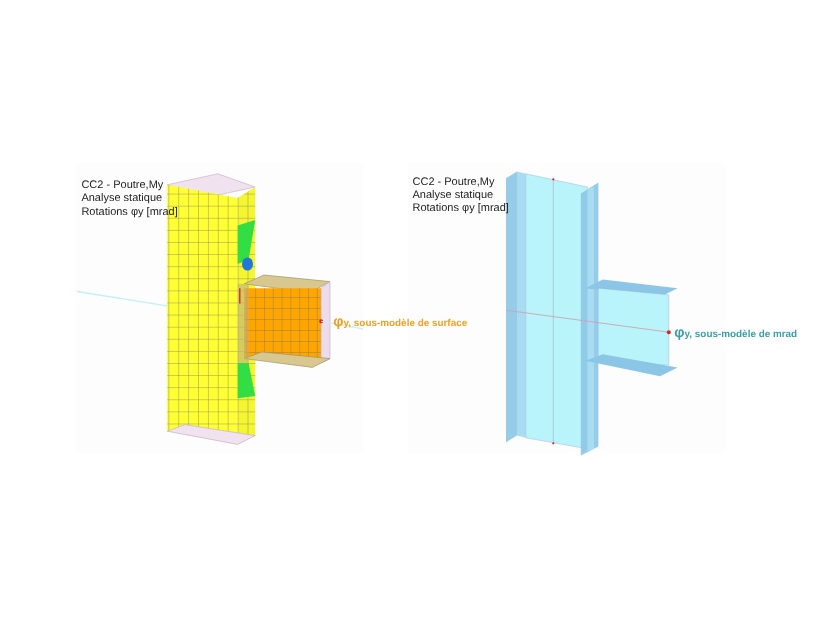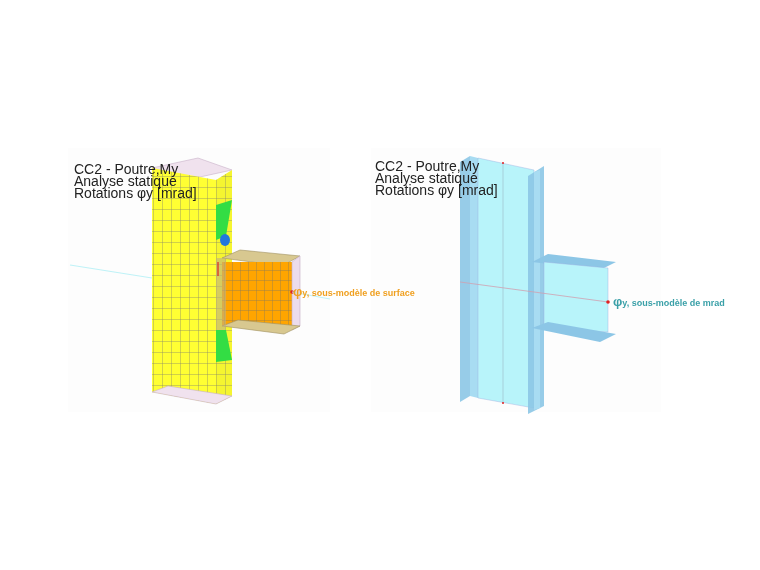--- a/index.html
+++ b/index.html
@@ -1,20 +1,20 @@
 <!DOCTYPE html>
 <html><head>
 <meta charset="utf-8">
 <style>
   html,body{margin:0;padding:0;background:#ffffff;}
   body{width:760px;height:570px;position:relative;overflow:hidden;font-family:"Liberation Sans",sans-serif;}
   .panel{position:absolute;background:#fdfdfd;}
   #panel-left{left:68px;top:148px;width:262px;height:264px;}
   #panel-right{left:371px;top:148px;width:290px;height:264px;}
-  .caption{position:absolute;font-size:14px;line-height:12px;color:#222;}
+  .caption{position:absolute;font-size:10px;line-height:12px;color:#222;}
   .caption div{white-space:nowrap;}
   .callout{position:absolute;font-weight:bold;font-size:9px;white-space:nowrap;}
   .callout .phi{font-size:13px;}
   svg{position:absolute;left:0;top:0;}
 </style>
 </head>
 <body>
 
 <div class="panel" id="panel-left"></div>
 <div class="panel" id="panel-right"></div>
@@ -88,18 +88,18 @@
   <div>CC2 - Poutre,My</div>
   <div>Analyse statique</div>
   <div>Rotations φy [mrad]</div>
 </div>
 <div class="caption" style="left:375px;top:160px;">
   <div>CC2 - Poutre,My</div>
   <div>Analyse statique</div>
   <div>Rotations φy [mrad]</div>
 </div>
 
-<div class="callout" style="left:293px;top:284px;color:#f0a020;">
+<div class="callout" style="left:303px;top:284px;color:#f0a020;">
   <span class="phi">φ</span><span>y</span><span>, sous-modèle de surface</span>
 </div>
 <div class="callout" style="left:613px;top:294px;color:#3aa0a8;">
   <span class="phi">φ</span><span>y</span><span>, sous-modèle de mrad</span>
 </div>
 
 </body></html>

